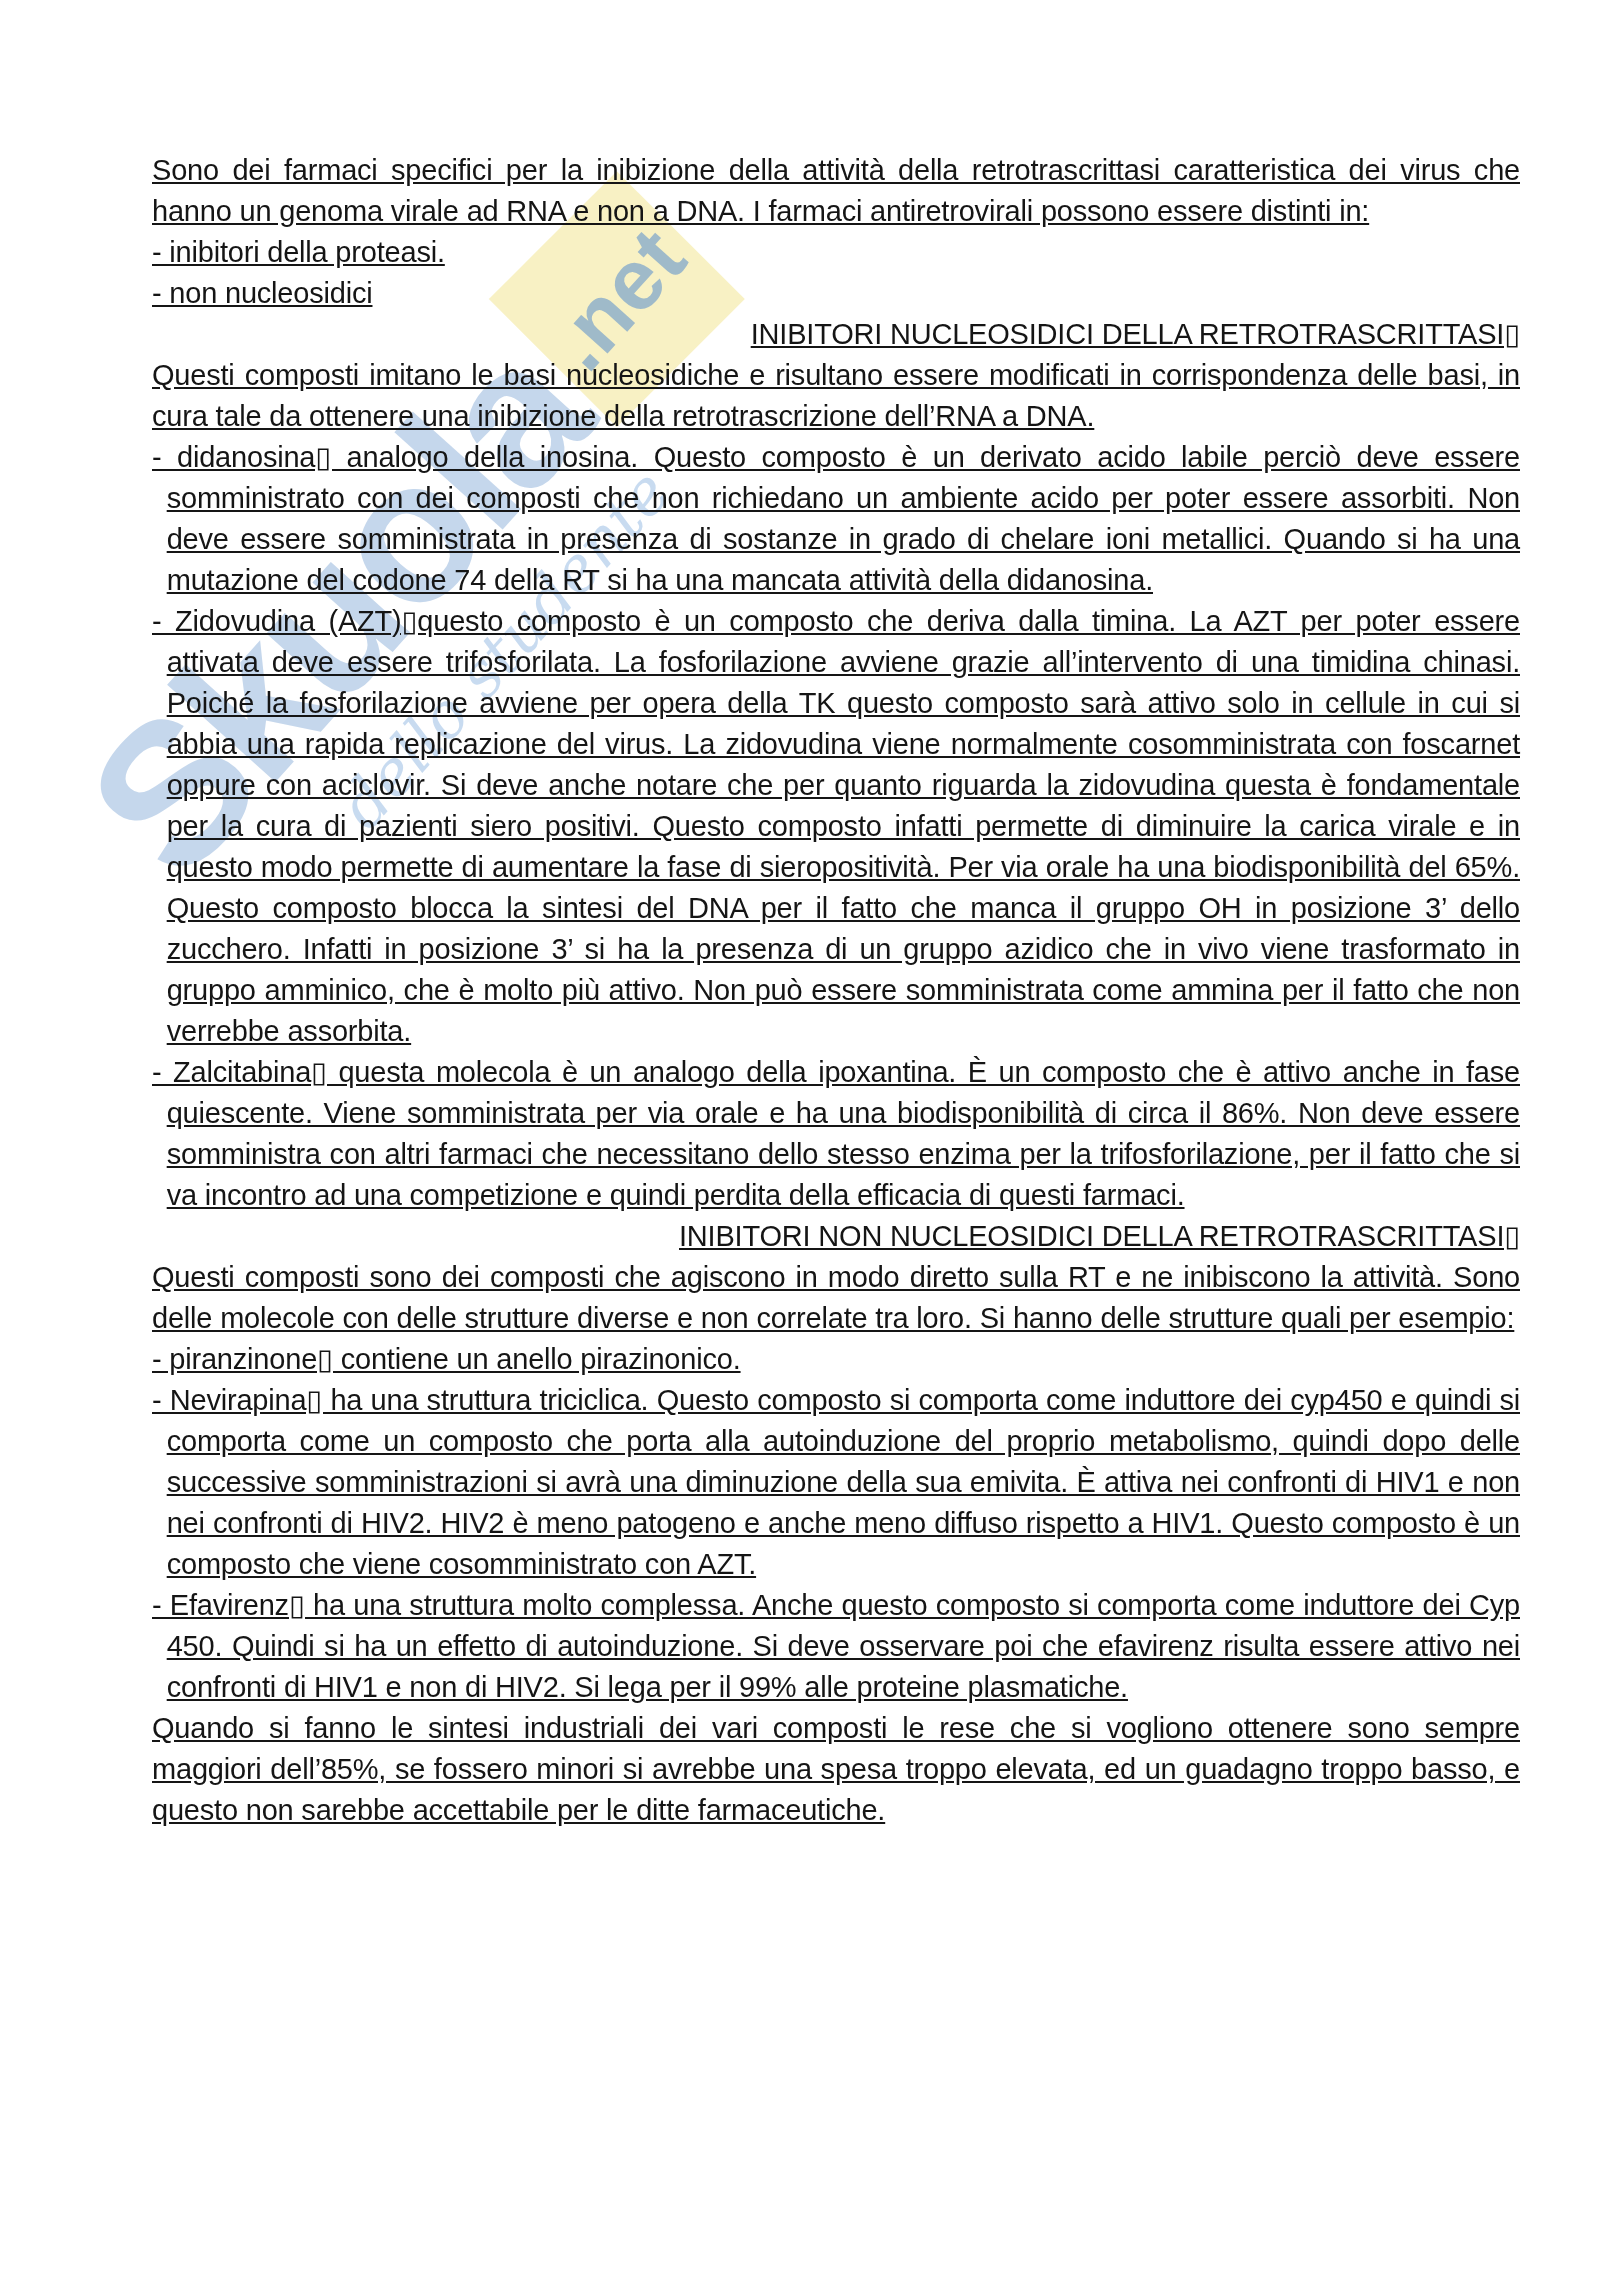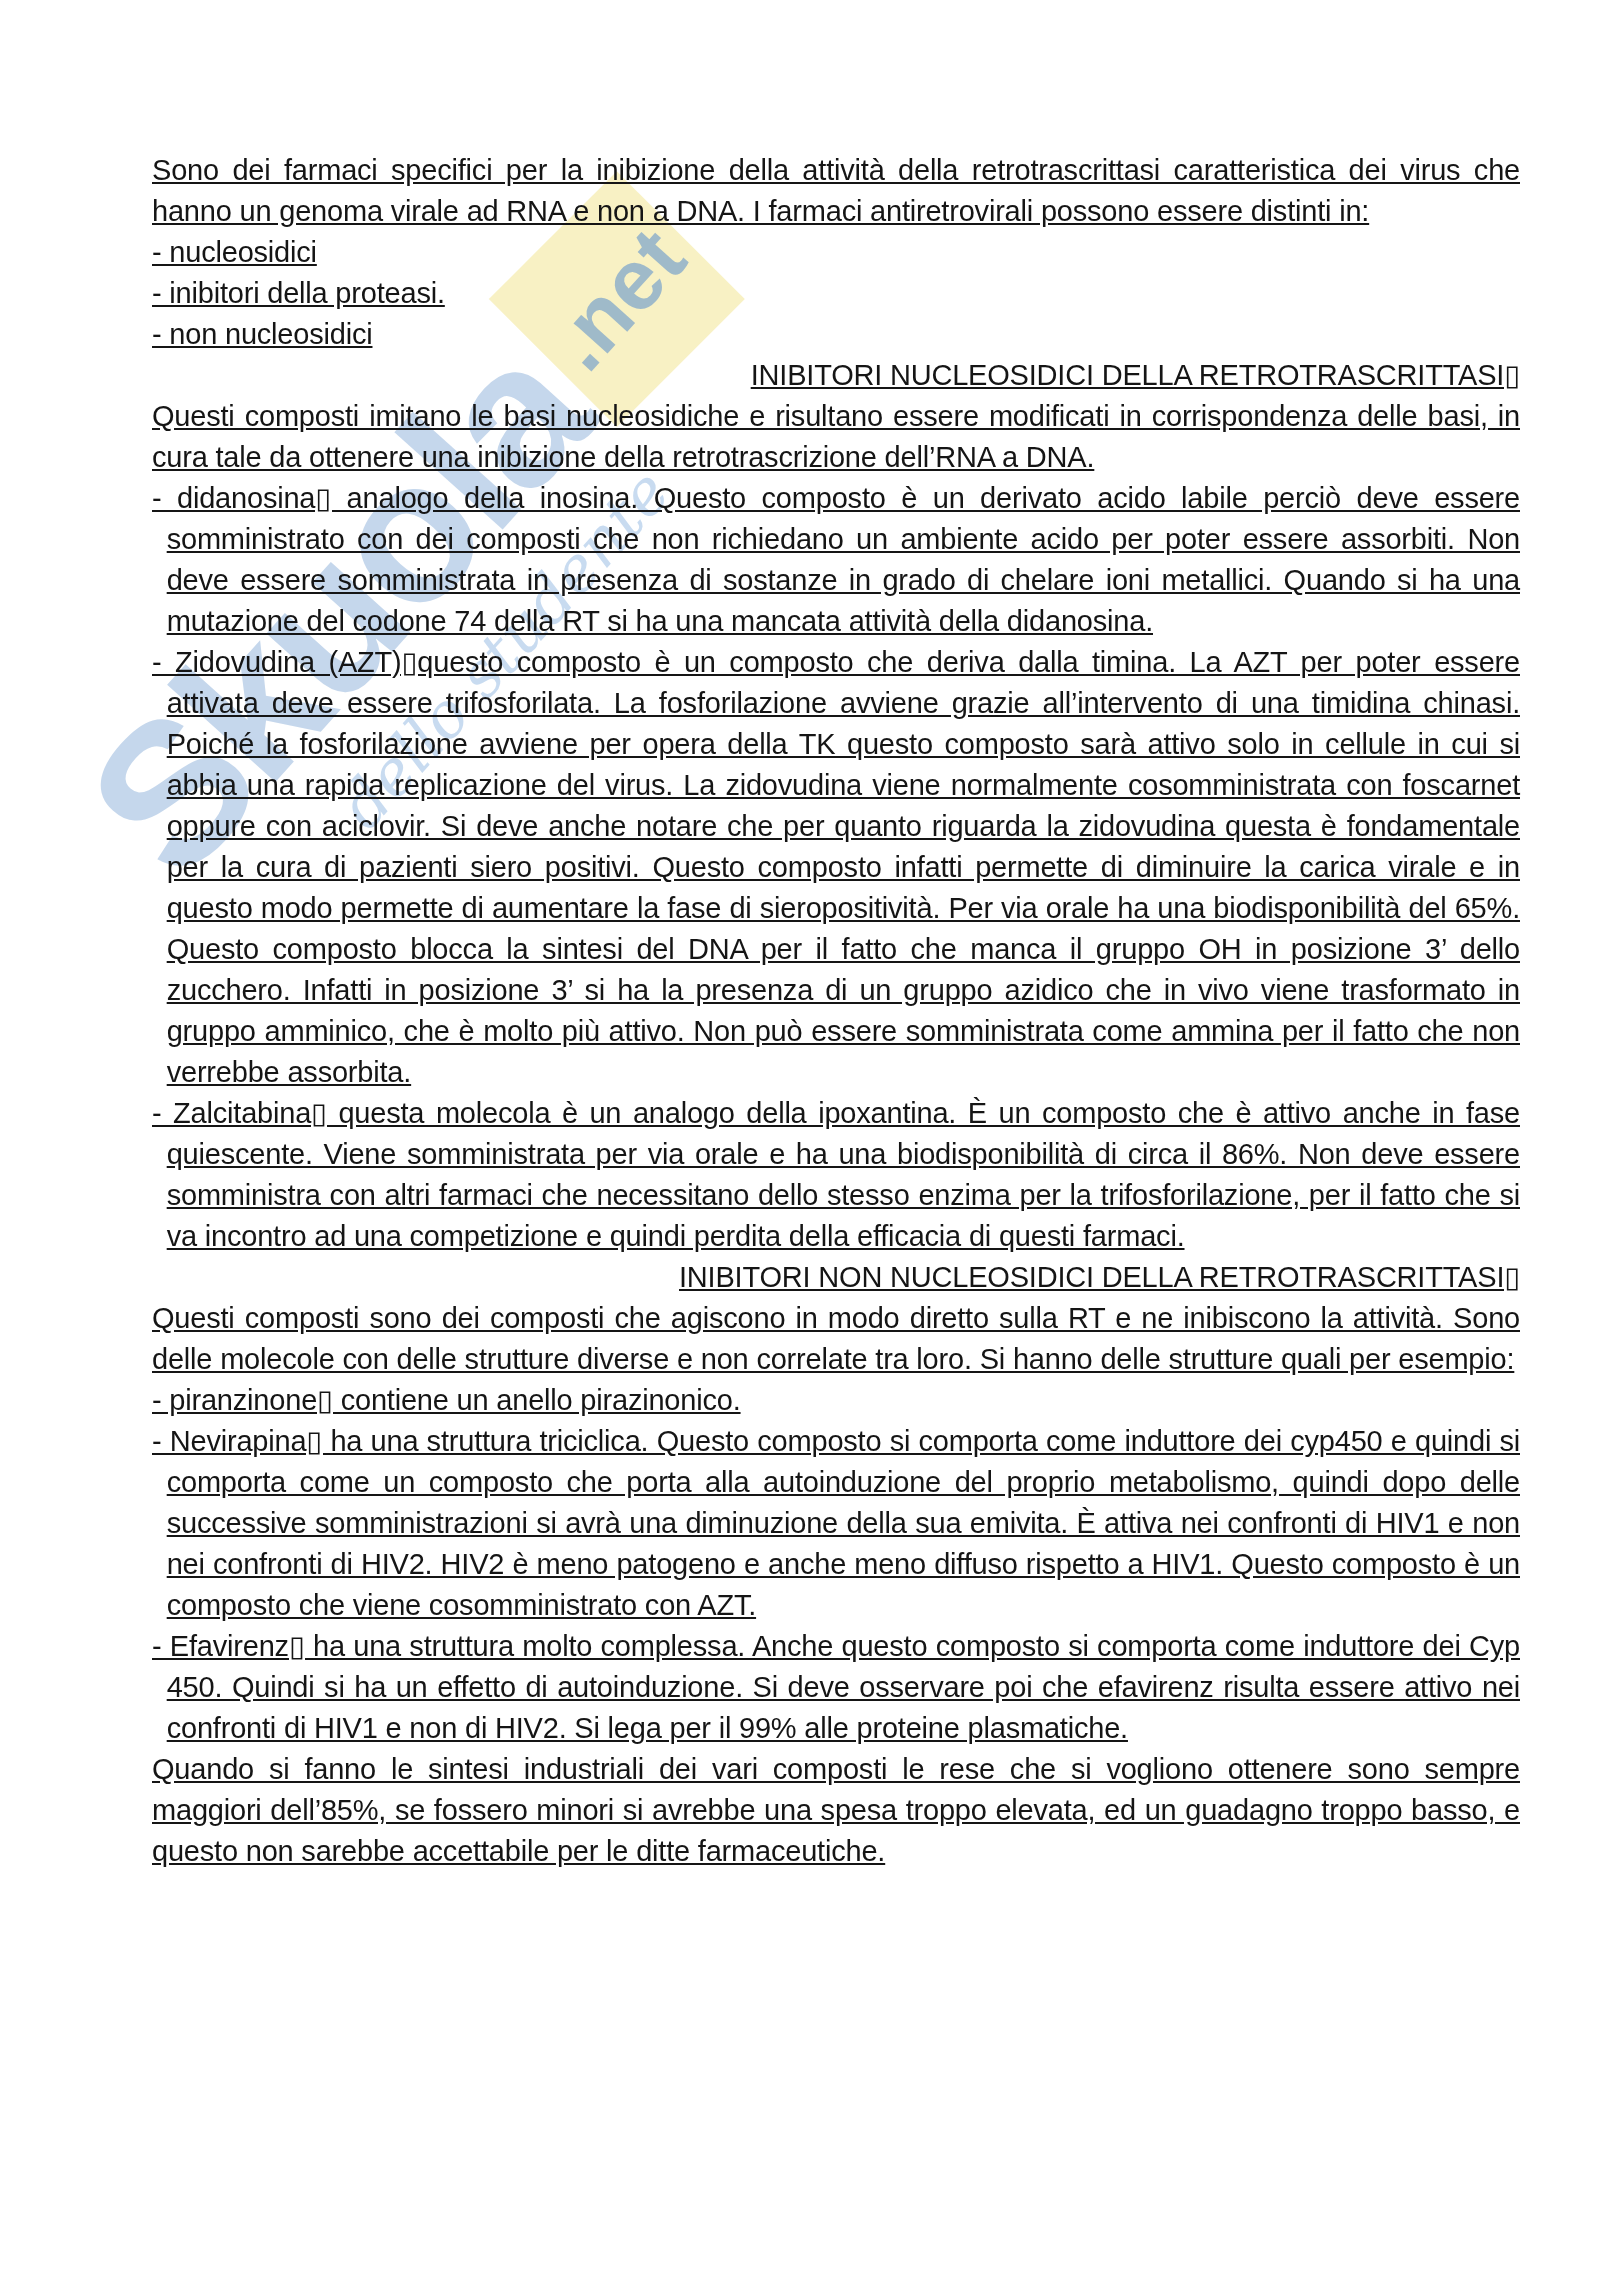--- a/index.html
+++ b/index.html
@@ -89,21 +89,20 @@
     <span class="wm-brand">Skuola</span>
     <span class="wm-diamond">
       <span class="wm-suffix">.net</span>
     </span>
   </div>
   <div class="wm-tagline">dello studente</div>
 </div>
 
 <div class="content">
   <div class="para">Sono dei farmaci specifici per la inibizione della attività della retrotrascrittasi caratteristica dei virus che hanno un genoma virale ad RNA e non a DNA. I farmaci antiretrovirali possono essere distinti in:</div>
-  <div class="list">- nucleosidici</div>
   <div class="list">- inibitori della proteasi.</div>
   <div class="list">- non nucleosidici</div>
   <div class="heading">INIBITORI NUCLEOSIDICI DELLA RETROTRASCRITTASI▯</div>
   <div class="para">Questi composti imitano le basi nucleosidiche e risultano essere modificati in corrispondenza delle basi, in cura tale da ottenere una inibizione della retrotrascrizione dell’RNA a DNA.</div>
   <div class="list">- didanosina▯ analogo della inosina. Questo composto è un derivato acido labile perciò deve essere somministrato con dei composti che non richiedano un ambiente acido per poter essere assorbiti. Non deve essere somministrata in presenza di sostanze in grado di chelare ioni metallici. Quando si ha una mutazione del codone 74 della RT si ha una mancata attività della didanosina.</div>
   <div class="list">- Zidovudina (AZT)▯questo composto è un composto che deriva dalla timina. La AZT per poter essere attivata deve essere trifosforilata. La fosforilazione avviene grazie all’intervento di una timidina chinasi. Poiché la fosforilazione avviene per opera della TK questo composto sarà attivo solo in cellule in cui si abbia una rapida replicazione del virus. La zidovudina viene normalmente cosomministrata con foscarnet oppure con aciclovir. Si deve anche notare che per quanto riguarda la zidovudina questa è fondamentale per la cura di pazienti siero positivi. Questo composto infatti permette di diminuire la carica virale e in questo modo permette di aumentare la fase di sieropositività. Per via orale ha una biodisponibilità del 65%. Questo composto blocca la sintesi del DNA per il fatto che manca il gruppo OH in posizione 3’ dello zucchero. Infatti in posizione 3’ si ha la presenza di un gruppo azidico che in vivo viene trasformato in gruppo amminico, che è molto più attivo. Non può essere somministrata come ammina per il fatto che non verrebbe assorbita.</div>
   <div class="list">- Zalcitabina▯ questa molecola è un analogo della ipoxantina. È un composto che è attivo anche in fase quiescente. Viene somministrata per via orale e ha una biodisponibilità di circa il 86%. Non deve essere somministra con altri farmaci che necessitano dello stesso enzima per la trifosforilazione, per il fatto che si va incontro ad una competizione e quindi perdita della efficacia di questi farmaci.</div>
   <div class="heading">INIBITORI NON NUCLEOSIDICI DELLA RETROTRASCRITTASI▯</div>
   <div class="para">Questi composti sono dei composti che agiscono in modo diretto sulla RT e ne inibiscono la attività. Sono delle molecole con delle strutture diverse e non correlate tra loro. Si hanno delle strutture quali per esempio:</div>
   <div class="list">- piranzinone▯ contiene un anello pirazinonico.</div>

